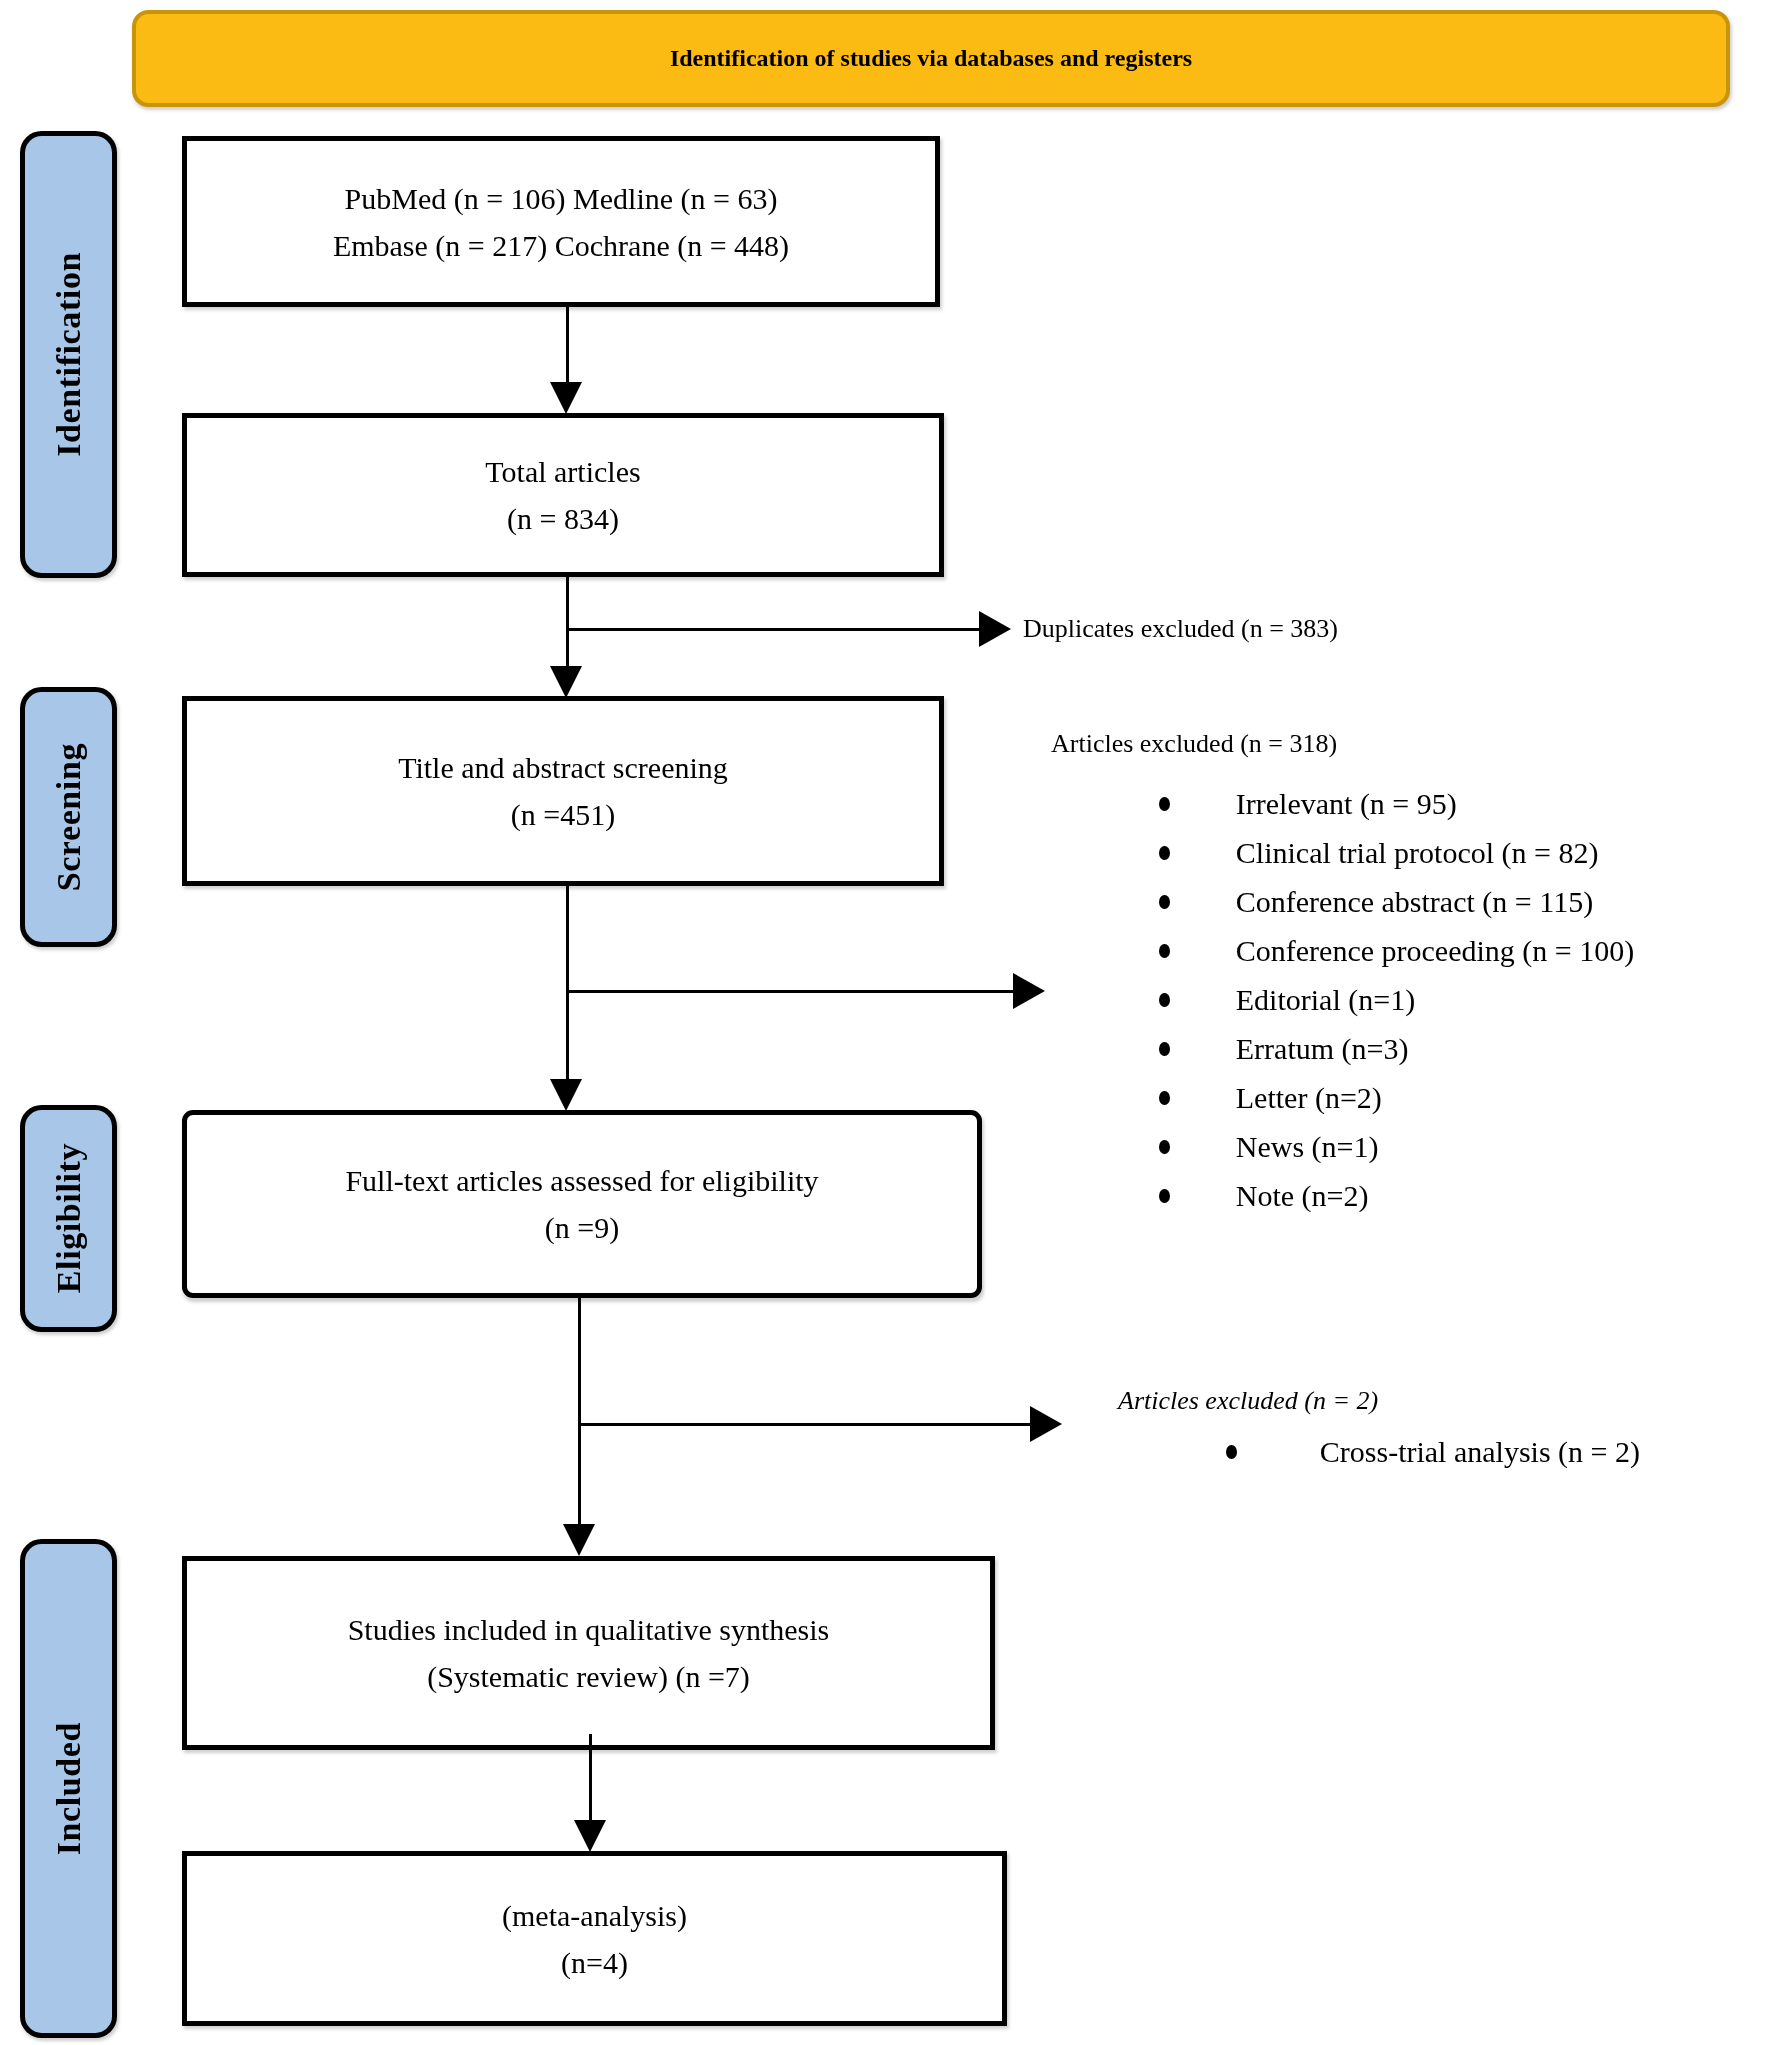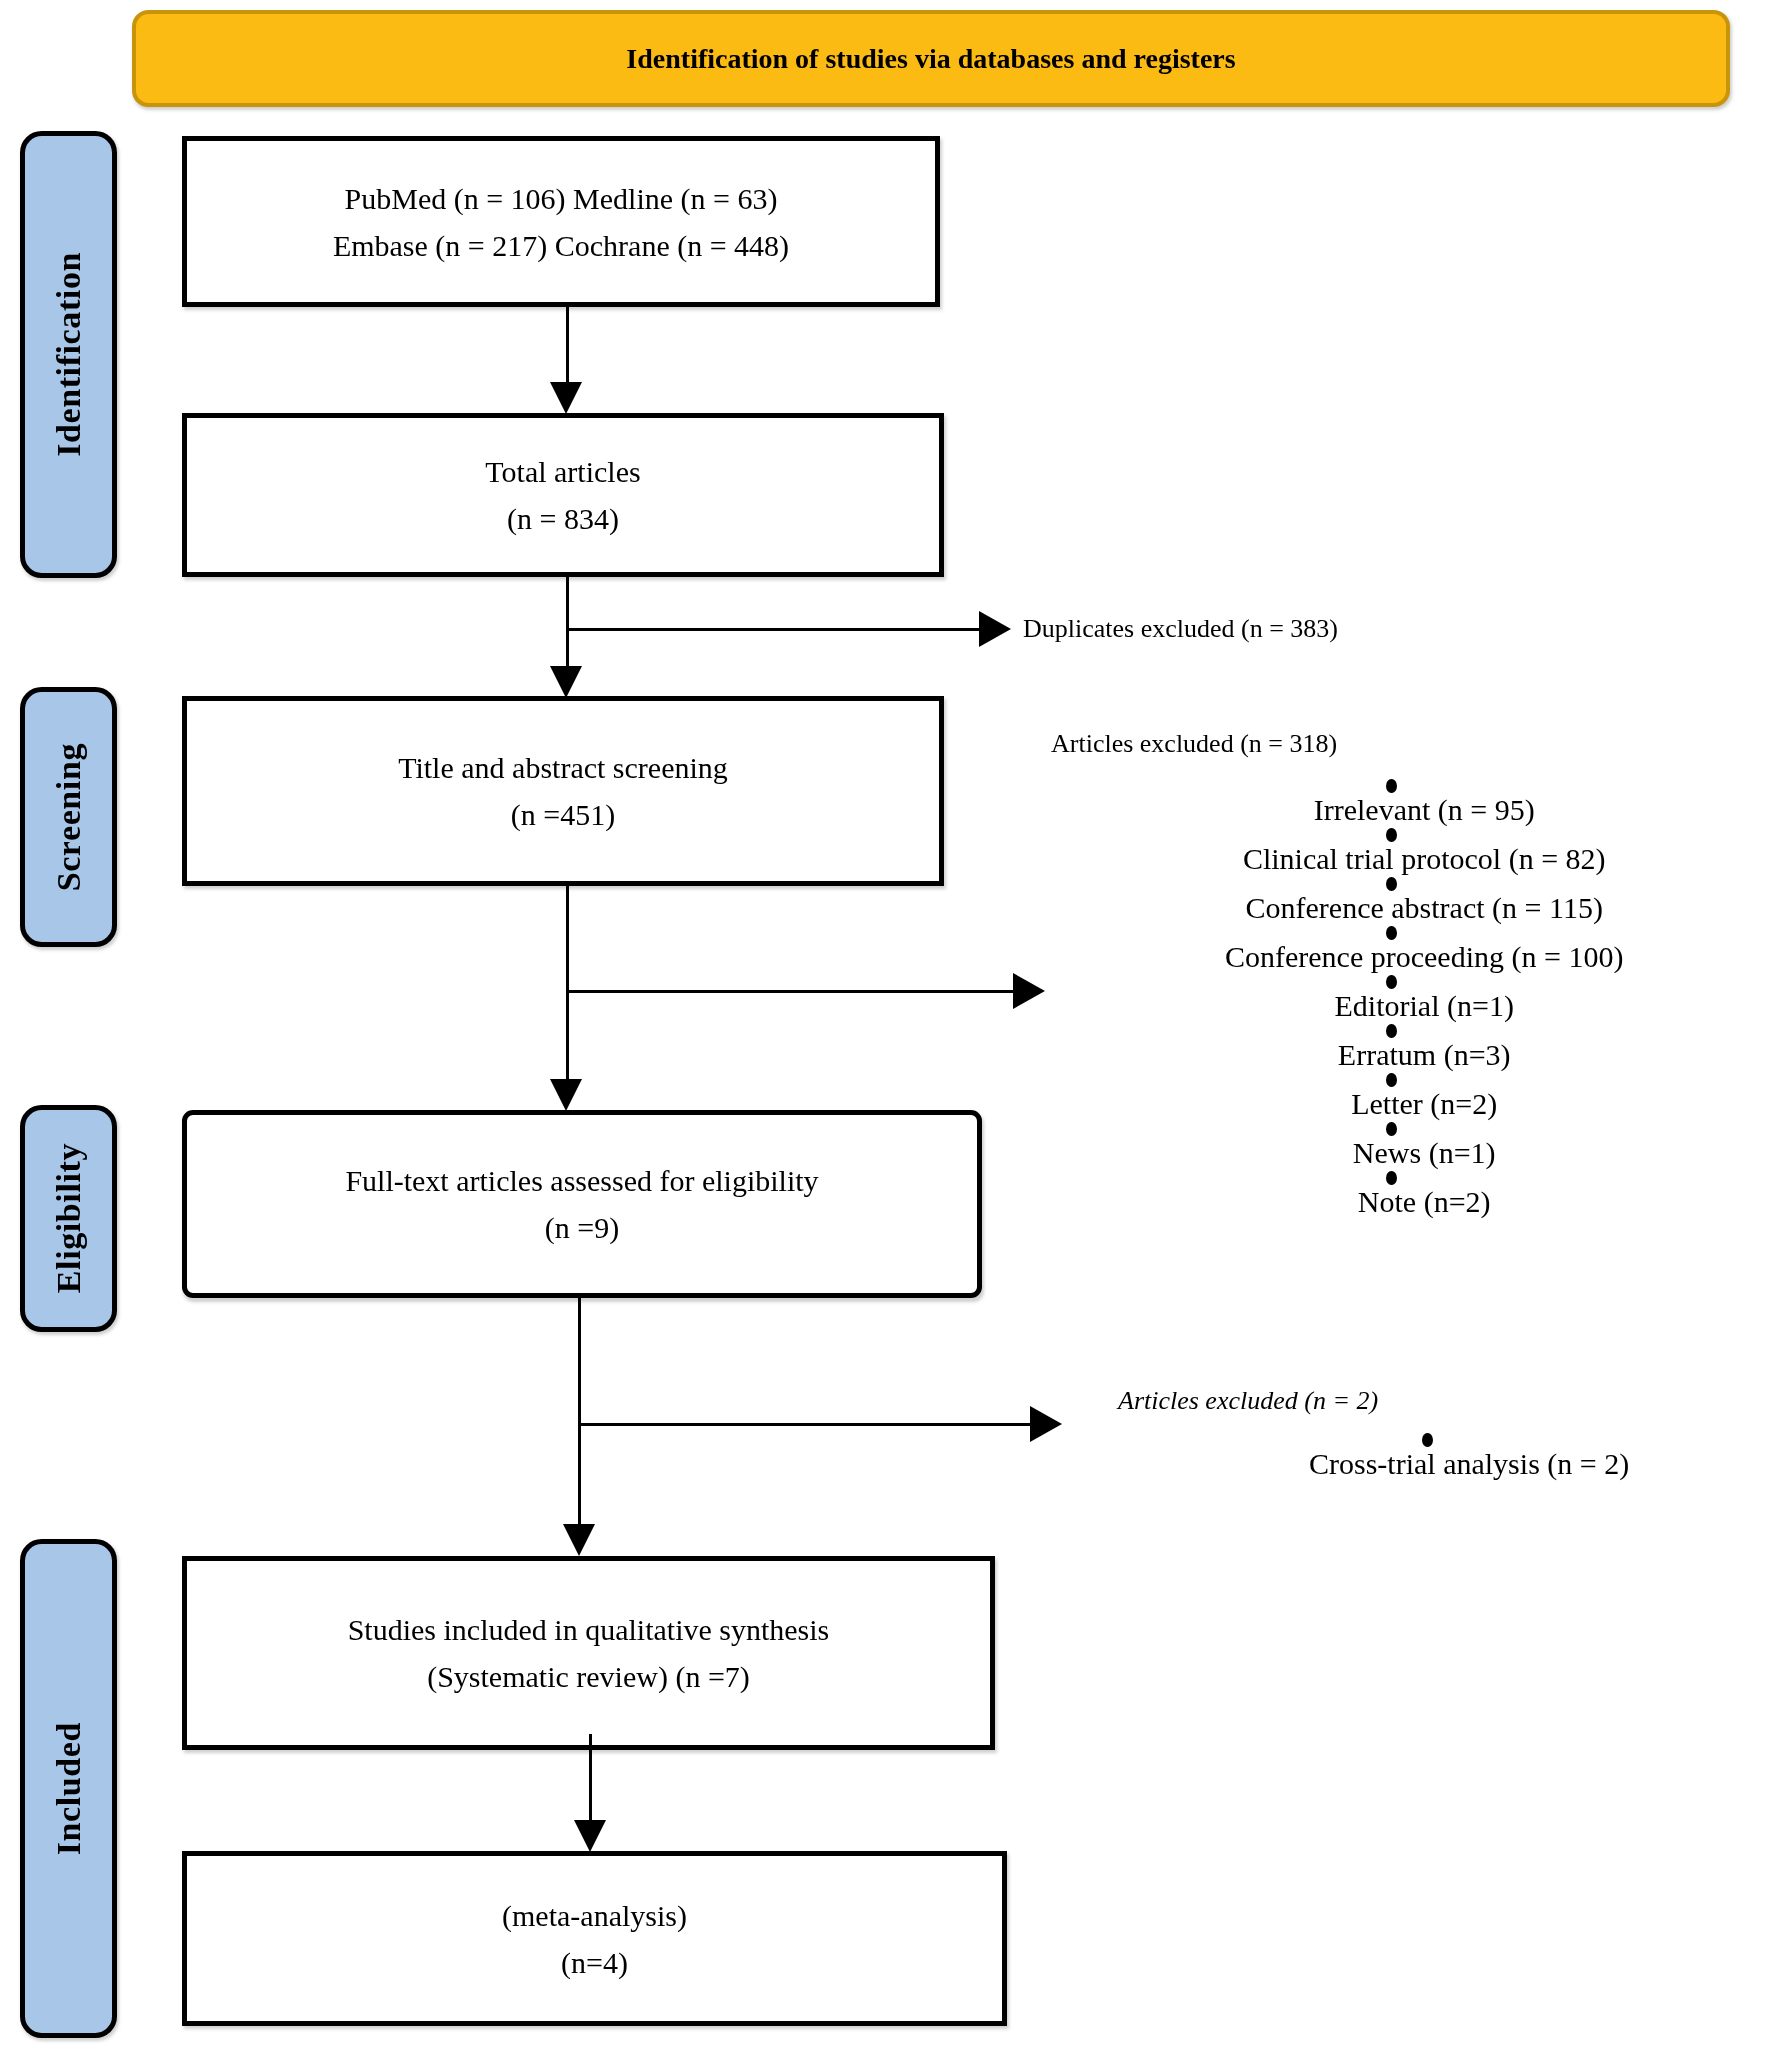--- a/index.html
+++ b/index.html
@@ -5,21 +5,21 @@
   html,body{margin:0;padding:0;}
   body{
     width:1791px;height:2046px;position:relative;background:#ffffff;
     font-family:"Liberation Serif","DejaVu Serif",serif;color:#000;
     overflow:hidden;
   }
   .header-banner{
     position:absolute;left:132px;top:10.2px;width:1598px;height:97px;
     background:var(--header-fill);border:4.5px solid var(--header-border);
     border-radius:16.6px;display:flex;align-items:center;justify-content:center;
-    font-weight:bold;font-size:28px;box-shadow:1.9px 2.5px 3.2px rgba(150,150,150,.45);
+    font-weight:bold;font-size:24px;box-shadow:1.9px 2.5px 3.2px rgba(150,150,150,.45);
     box-sizing:border-box;
   }
   .stage{
     position:absolute;left:20.4px;width:97px;background:var(--stage-fill);
     border:5.1px solid #000;border-radius:21.7px;display:flex;align-items:center;
     justify-content:center;box-sizing:border-box;
     box-shadow:1.9px 2.5px 3.2px rgba(150,150,150,.45);
   }
   .stage .vtext{
     writing-mode:vertical-rl;transform:rotate(180deg);
@@ -35,21 +35,21 @@
   .vline{position:absolute;width:3.2px;background:var(--line);}
   .hline{position:absolute;height:3.2px;background:var(--line);}
   .arrow-down{position:absolute;width:0;height:0;
     border-left:16.6px solid transparent;border-right:16.6px solid transparent;
     border-top:32px solid var(--line);}
   .arrow-right{position:absolute;width:0;height:0;
     border-top:18px solid transparent;border-bottom:18px solid transparent;
     border-left:32px solid var(--line);}
   .note{position:absolute;font-size:26px;line-height:36px;white-space:nowrap;}
   .excl-list{position:absolute;}
-  .excl-item{display:flex;align-items:center;height:49px;flex-direction:column;}
+  .excl-item{display:flex;align-items:center;height:49px;}
   .excl-item .bullet{width:10.8px;height:14px;border-radius:50%;background:#000;flex:none;}
   .excl-item .label{margin-left:66px;font-size:30px;white-space:nowrap;}
   .excl-item.wide-gap .label{margin-left:83px;}
 </style>
 </head>
 <body>
 
 <div class="header-banner">
   <span>Identification of studies via databases and registers</span>
 </div>

